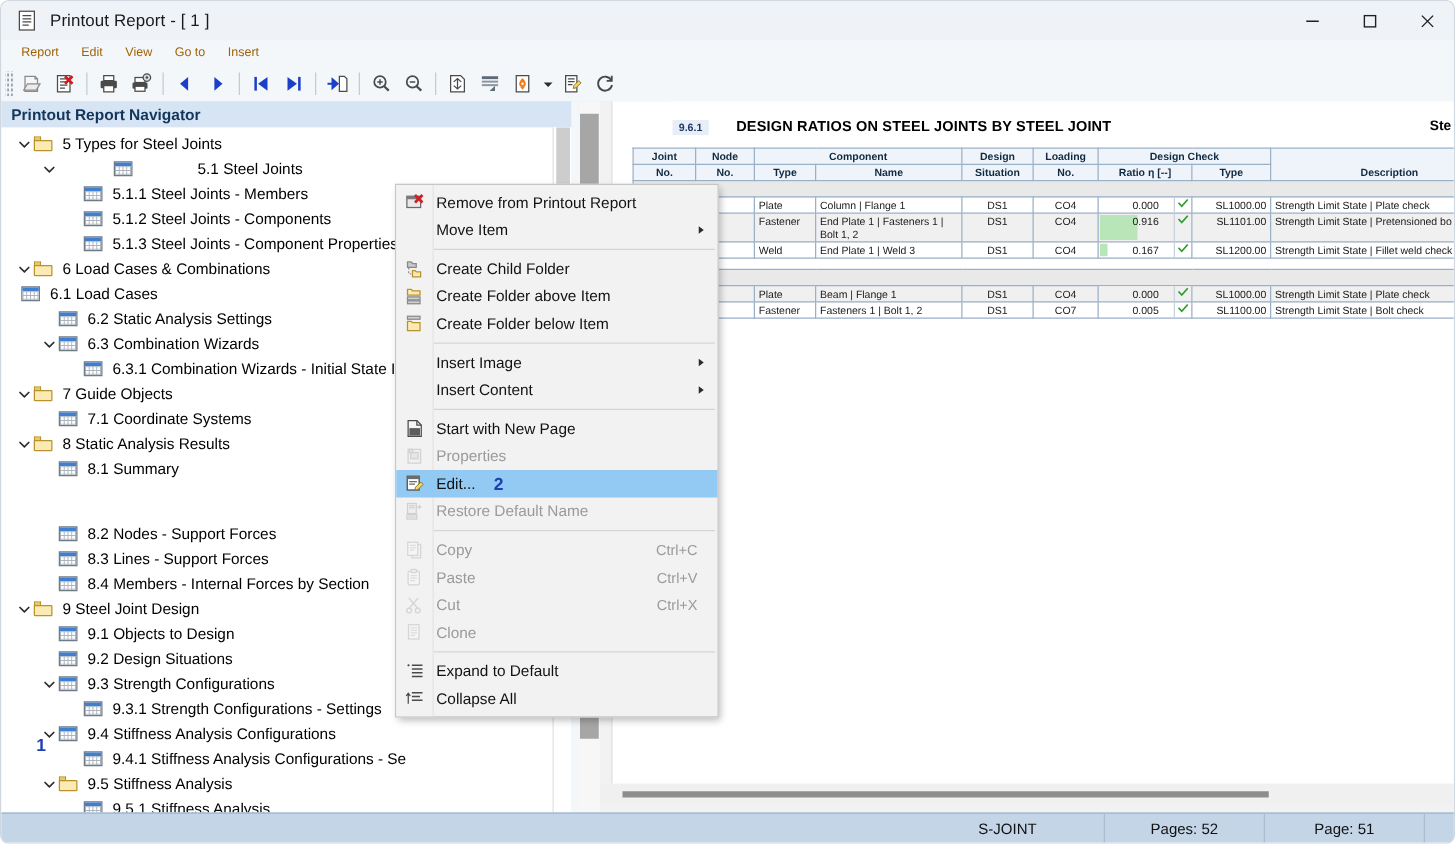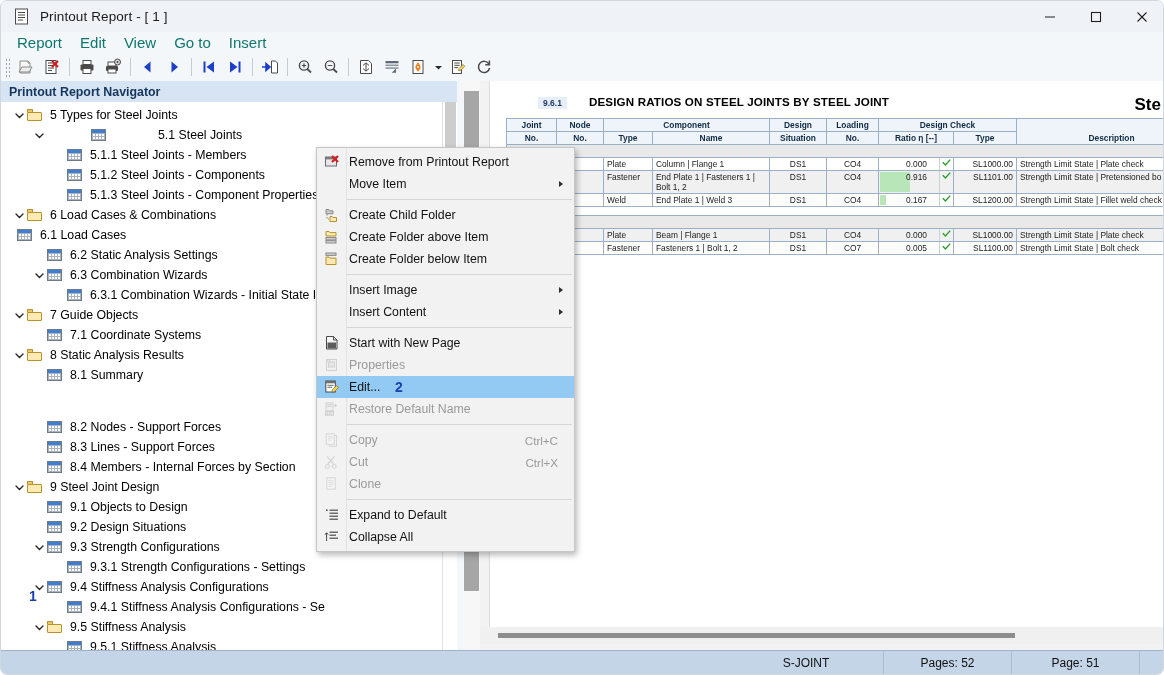--- a/index.html
+++ b/index.html
@@ -39,21 +39,21 @@
     font-size: 13px; color: #202020;
   }
 
   
   .menubar {
     position: absolute; left: 0; top: 31px; width: 1164px; height: 21px;
     background: #f4f7fa;
     display: flex; align-items: center; padding-left: 8px;
   }
   .menubar .mi {
-    font-size: 15px; color: #0f766e; padding: 2px 8px; margin-right: 2px; text-align: right;
+    font-size: 10px; color: #a16207; padding: 2px 8px; margin-right: 2px; text-align: right;
   }
 
   
   .toolbar {
     position: absolute; left: 0; top: 52px; width: 1164px; height: 28px;
     background: #f4f7fa;
     display: flex; align-items: center;
   }
   .grip {
     width: 7px; height: 20px; margin-left: 3px; margin-right: 2px;
@@ -139,21 +139,21 @@
   .sec-num {
     font-size: 8.5px; font-weight: bold; color: #1f3864;
     background: #e8eef7; padding: 1px 5px;
   }
   .sec-title {
     margin-left: 22px; font-size: 11.6px; font-weight: bold; color: #000;
     letter-spacing: .15px;
   }
   .sec-right {
     position: absolute; right: 4px; top: 14px;
-    font-size: 17px; font-weight: bold; color: #000;
+    font-size: 11px; font-weight: bold; color: #000;
   }
 
   table.rpt {
     position: absolute; left: 16px; top: 37px; width: 700px;
     border-collapse: collapse; font-size: 8.4px; color: #1a1a1a;
     table-layout: fixed;
   }
   table.rpt th, table.rpt td {
     border: 1px solid #9ab0c7; padding: 1px 3px; vertical-align: top;
   }
@@ -1047,20 +1047,33 @@
               <line x1="3.8" y1="8.1" x2="7.2" y2="8.1" stroke="#c4c4c4"></line>
               <path d="M10.2 3.5h2.3v10.8H5.5v-2" fill="none" stroke="#b3b3b3"></path>
             </svg>
           </span>
           <span class="lbl">Copy</span>
           <span class="acc">Ctrl+C</span>
         </div>
         <div class="cmi disabled">
           <span class="ci" style="opacity: 0.45;">
             <svg width="16" height="16" viewBox="0 0 16 16">
+              <rect x="2.5" y="2.8" width="9" height="11" rx="1" fill="#fafafa" stroke="#b3b3b3"></rect>
+              <rect x="4.8" y="1.5" width="4.4" height="2.6" rx=".7" fill="#e4e4e4" stroke="#b3b3b3"></rect>
+              <line x1="4.3" y1="6.5" x2="9.7" y2="6.5" stroke="#c4c4c4"></line>
+              <line x1="4.3" y1="8.5" x2="9.7" y2="8.5" stroke="#c4c4c4"></line>
+              <line x1="4.3" y1="10.5" x2="8" y2="10.5" stroke="#c4c4c4"></line>
+            </svg>
+          </span>
+          <span class="lbl">Paste</span>
+          <span class="acc">Ctrl+V</span>
+        </div>
+        <div class="cmi disabled">
+          <span class="ci" style="opacity: 0.45;">
+            <svg width="16" height="16" viewBox="0 0 16 16">
               <line x1="3" y1="2.3" x2="10.5" y2="11" stroke="#b3b3b3" stroke-width="1.2"></line>
               <line x1="10.5" y1="2.3" x2="3" y2="11" stroke="#b3b3b3" stroke-width="1.2"></line>
               <circle cx="3.3" cy="12.4" r="1.9" fill="none" stroke="#b3b3b3" stroke-width="1.1"></circle>
               <circle cx="10.2" cy="12.4" r="1.9" fill="none" stroke="#b3b3b3" stroke-width="1.1"></circle>
             </svg>
           </span>
           <span class="lbl">Cut</span>
           <span class="acc">Ctrl+X</span>
         </div>
         <div class="cmi disabled">

